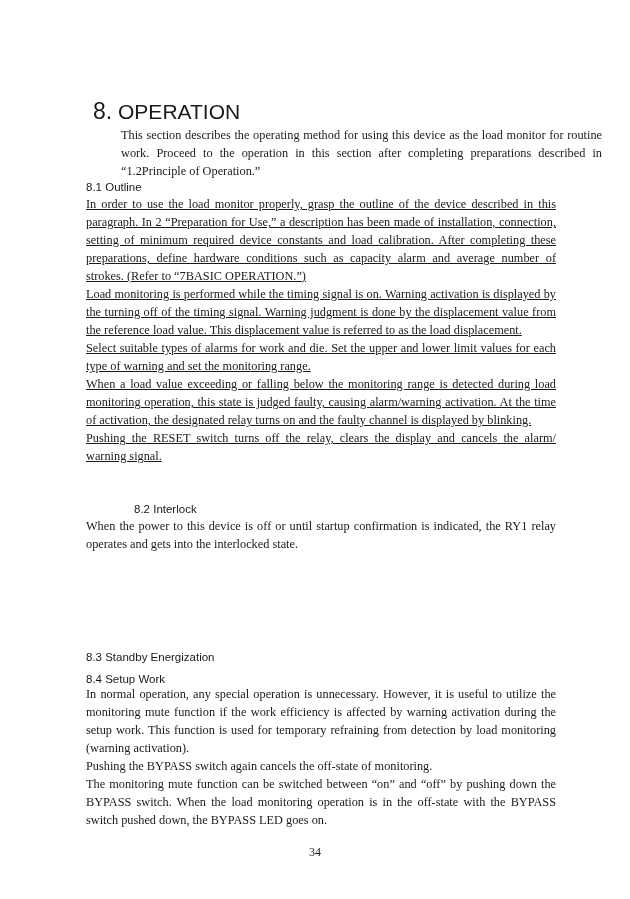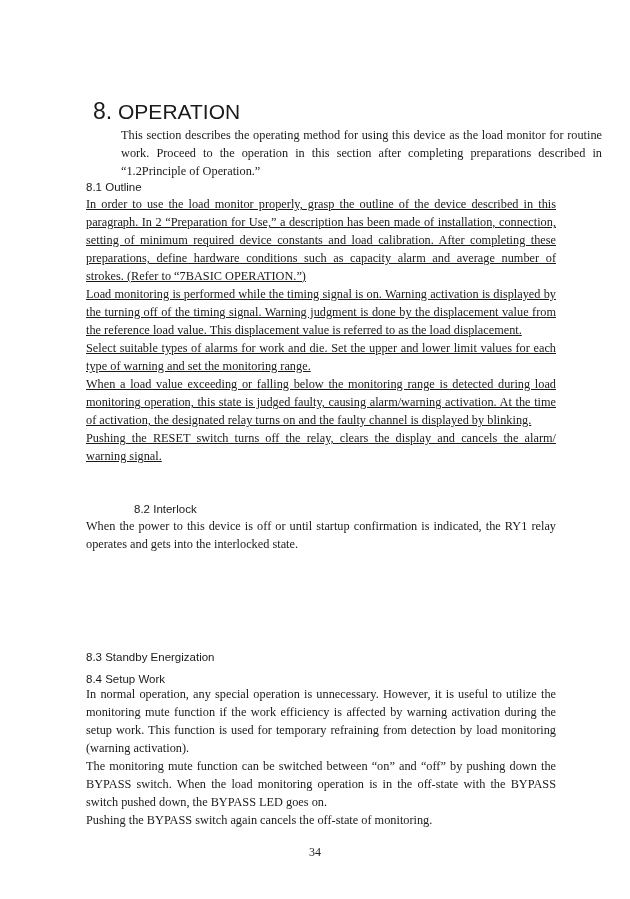--- a/index.html
+++ b/index.html
@@ -36,18 +36,18 @@
   <div class="h2" style="top:502px;margin-left:48px;">8.2 Interlock</div>
   <div class="body-block sec" style="top:517px;">
     <p>When the power to this device is off or until startup confirmation is indicated, the RY1 relay operates and gets into the interlocked state.</p>
   </div>
 
   <div class="h2" style="top:604px;margin-top:46px;">8.3 Standby Energization</div>
 
   <div class="h2" style="top:672px;">8.4 Setup Work</div>
   <div class="body-block sec" style="top:685px;">
     <p>In normal operation, any special operation is unnecessary. However, it is useful to utilize the monitoring mute function if the work efficiency is affected by warning activation during the setup work. This function is used for temporary refraining from detection by load monitoring (warning activation).</p>
+    <p>Pushing the BYPASS switch again cancels the off-state of monitoring.</p>
     <p>The monitoring mute function can be switched between “on” and “off” by pushing down the BYPASS switch. When the load monitoring operation is in the off-state with the BYPASS switch pushed down, the BYPASS LED goes on.</p>
-    <p>Pushing the BYPASS switch again cancels the off-state of monitoring.</p>
   </div>
 
   <div class="pagenum">34</div>
 </div>
 
 </body></html>

